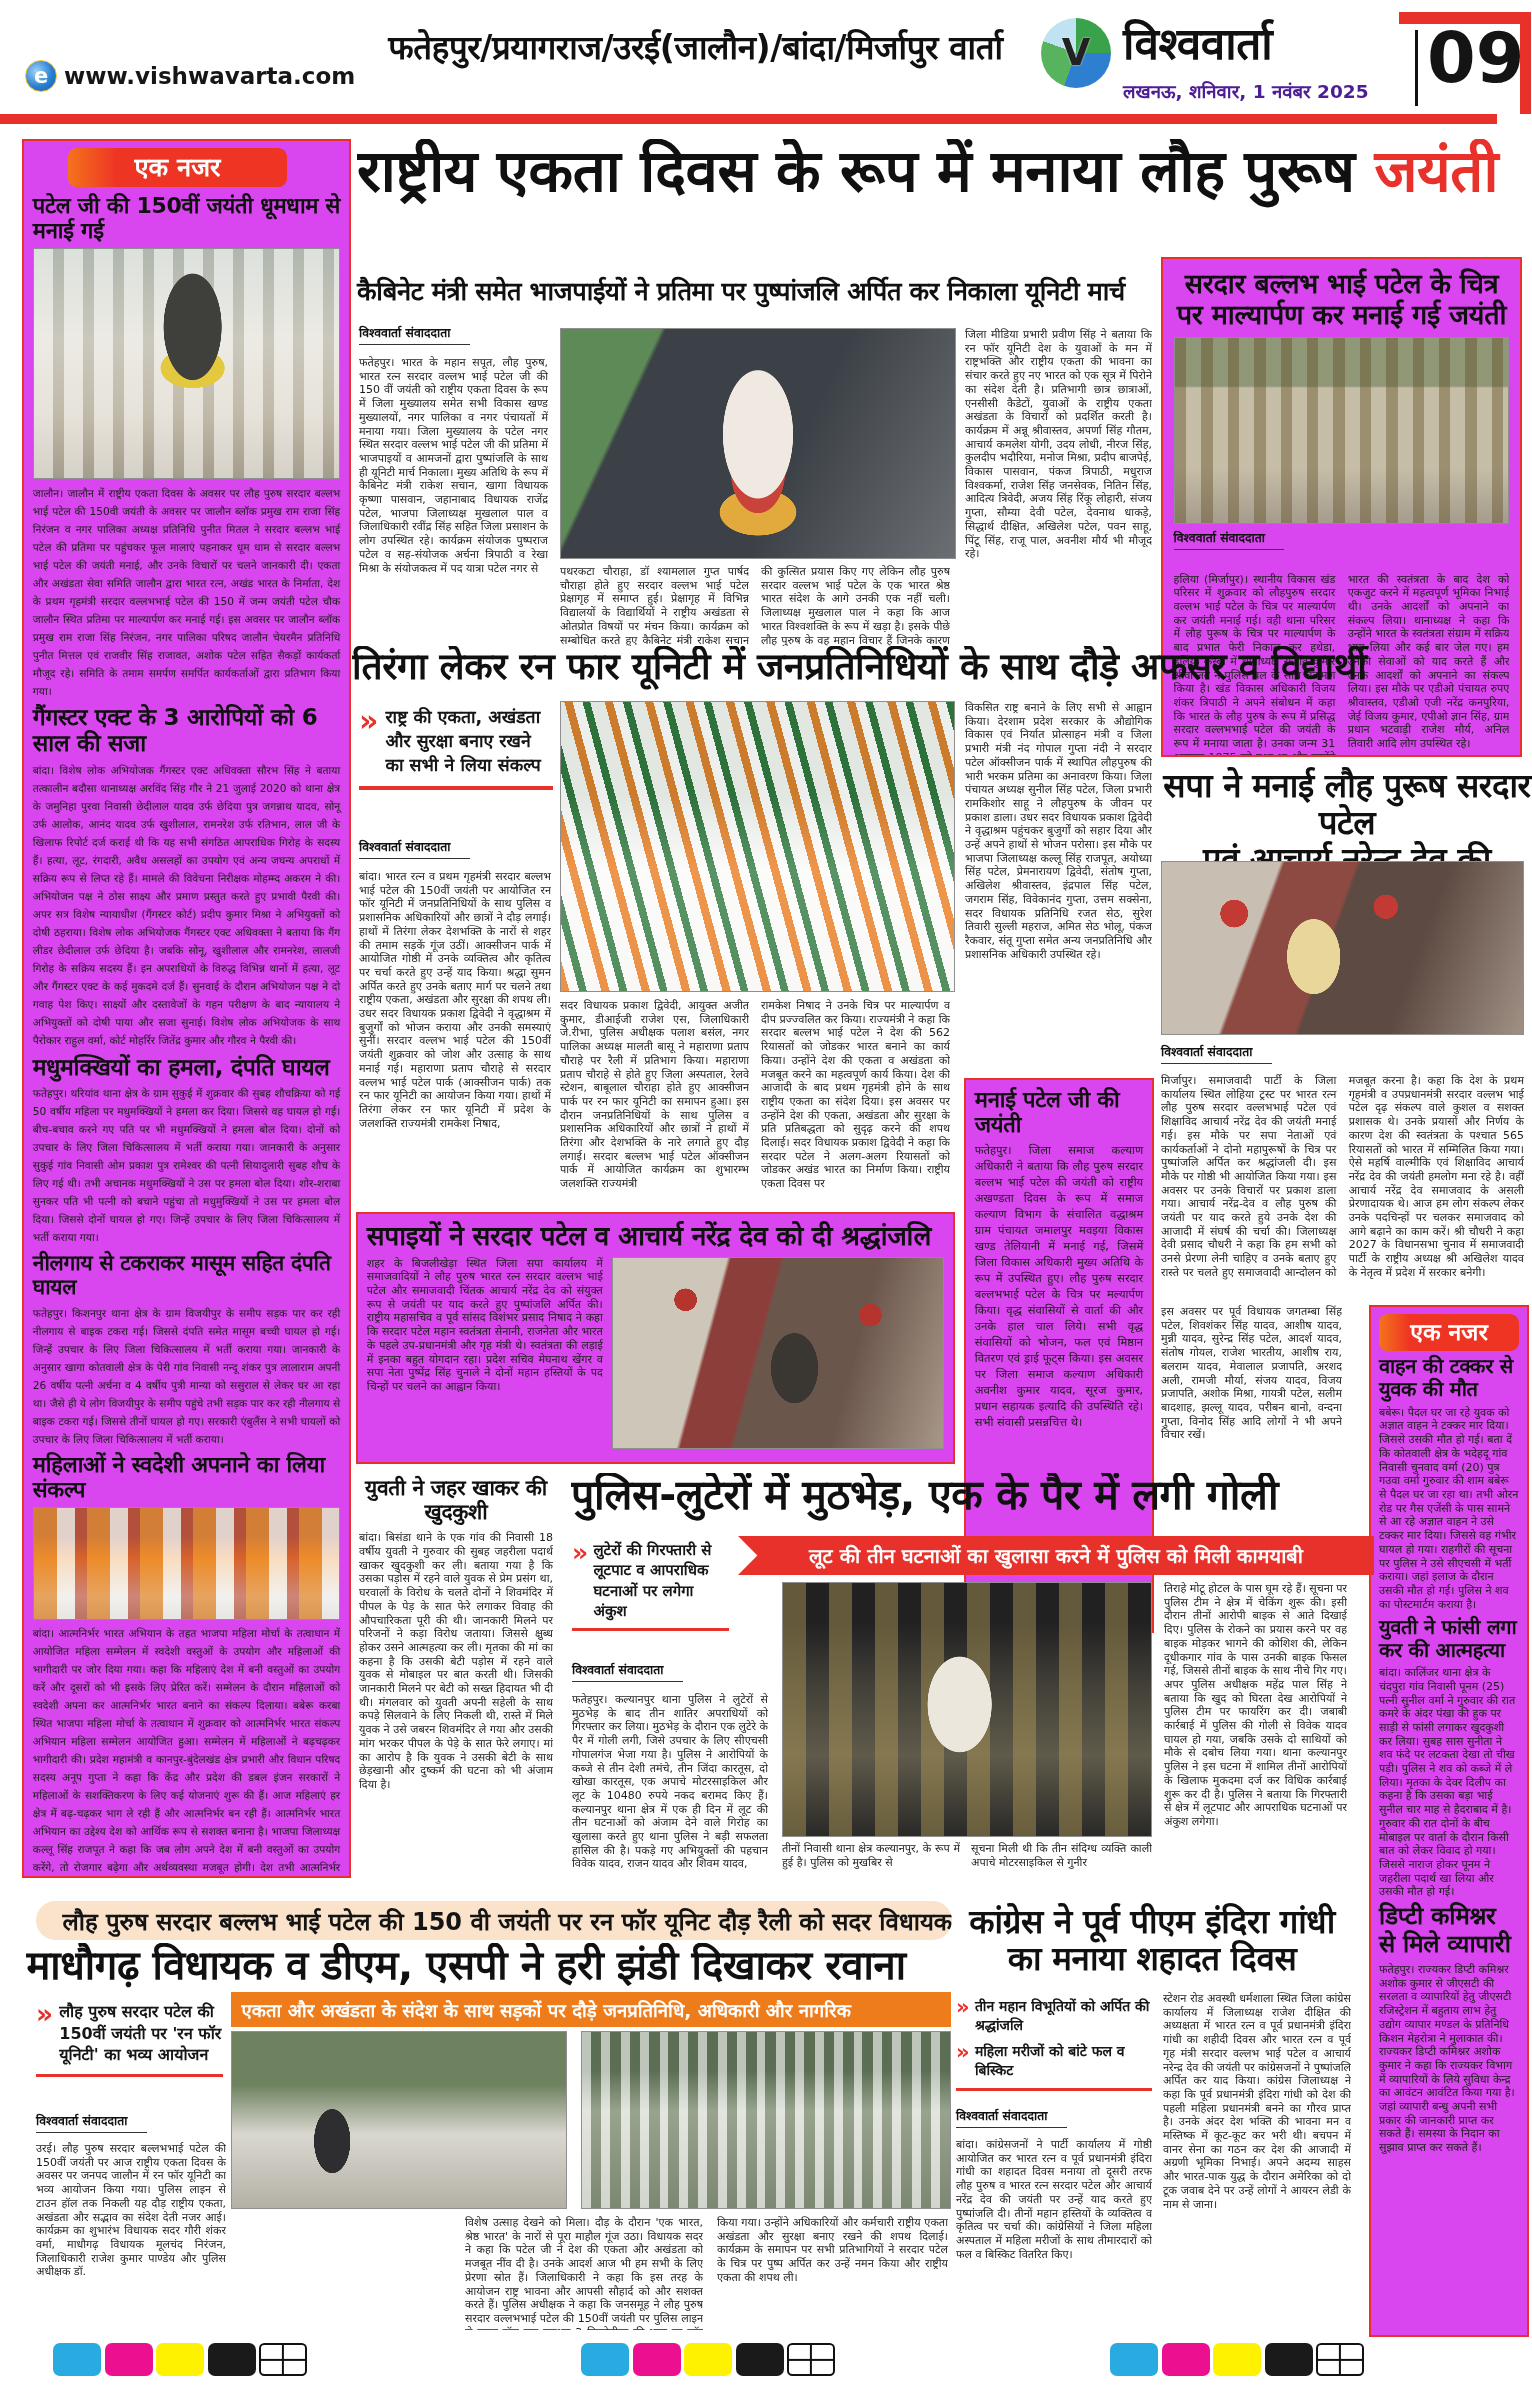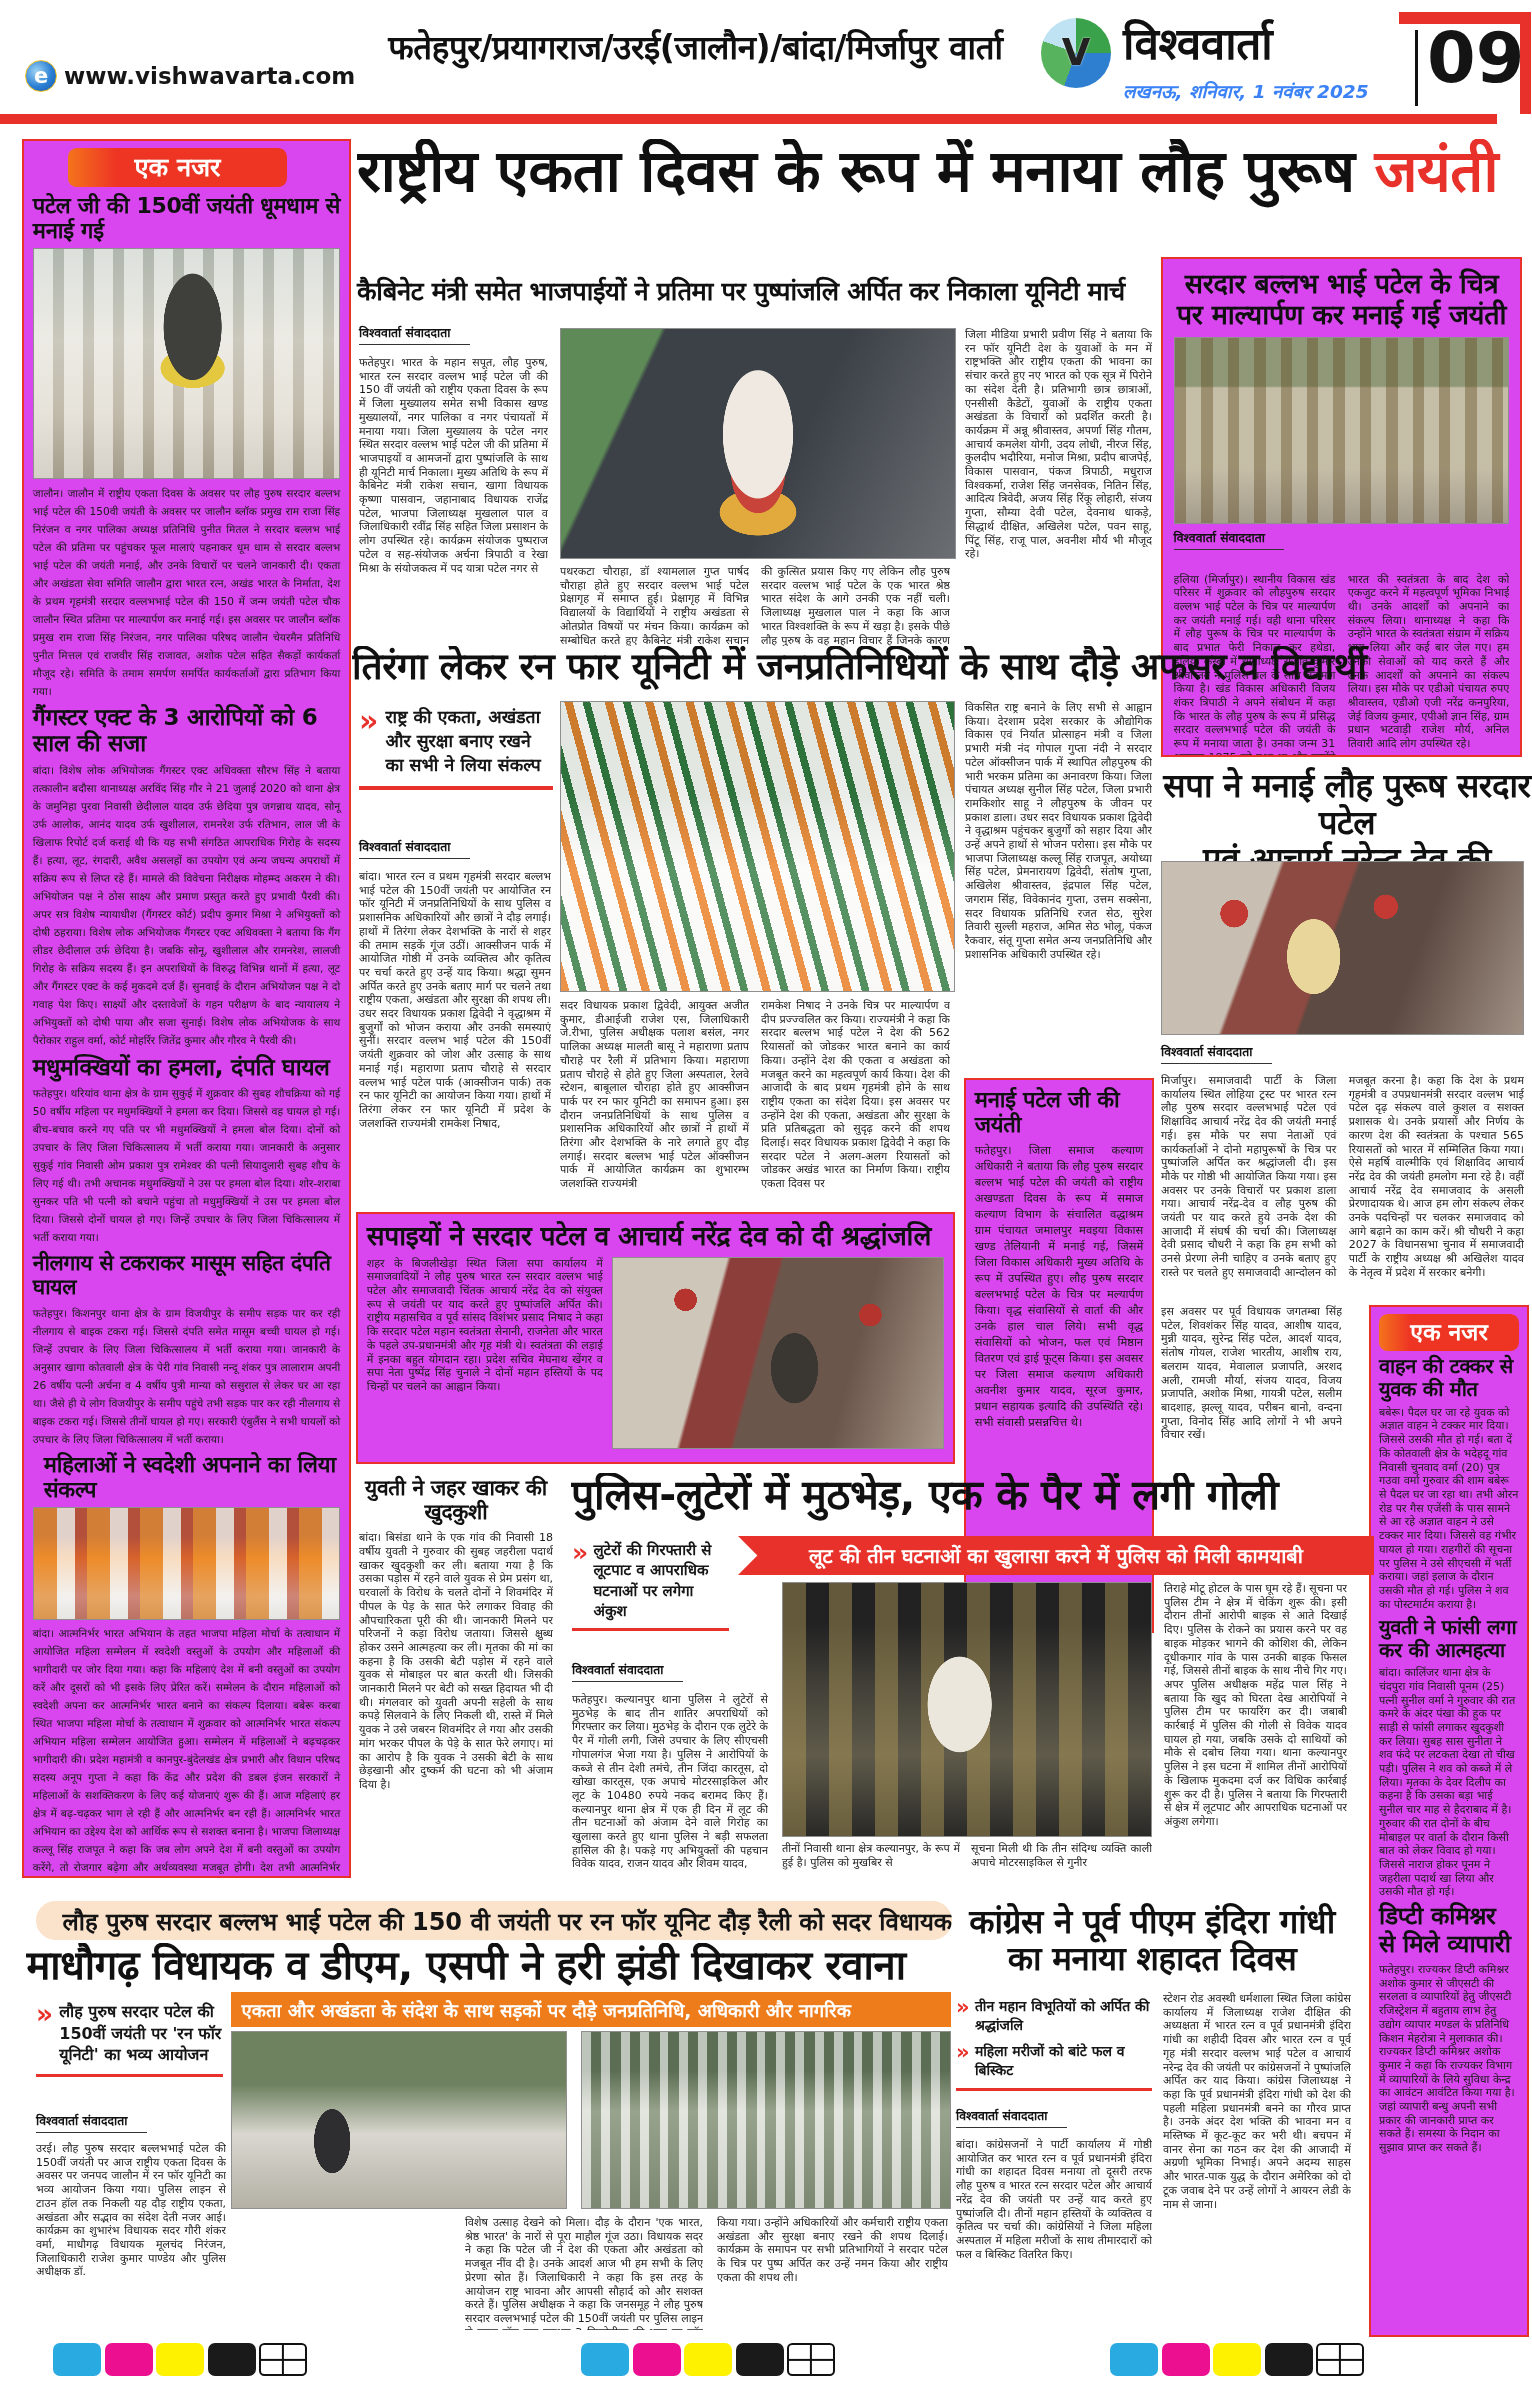--- a/index.html
+++ b/index.html
@@ -34,21 +34,21 @@
     <span style="width:32px;height:32px;border-radius:50%;background:radial-gradient(circle at 35% 35%,#9fd4f5,#2a7fd4 55%,#1459a8);display:inline-flex;align-items:center;justify-content:center;color:#fff;font-weight:bold;font-size:21px;border:1.8px solid #f3c321;box-sizing:border-box;">e</span>
     <span style="font-weight:bold;font-size:23px;color:#161616;">www.vishwavarta.com</span>
   </div>
 
   <div class="abs hl" style="left:361px;top:30px;width:669px;font-size:33px;text-align:center;">फतेहपुर/प्रयागराज/उरई(जालौन)/बांदा/मिर्जापुर वार्ता</div>
 
   <div class="abs" style="left:1041px;top:17.6px;width:70px;height:70px;border-radius:50%;background:conic-gradient(#3aa24a 0 90deg,#2e7fd0 90deg 200deg,#58b35e 200deg 290deg,#bfe3f2 290deg 360deg);display:flex;align-items:center;justify-content:center;">
     <span style="font-weight:bold;font-size:37px;color:#222;text-shadow:0 0 1.8px #fff;">V</span>
   </div>
   <div class="abs hl" style="left:1123px;top:19.4px;font-size:44px;">विश्ववार्ता</div>
-  <div class="abs" style="left:1123px;top:78px;font-size:18.5px;font-weight:bold;color:#3b82f6;font-style:italic;">लखनऊ,  शनिवार, 1 नवंबर 2025</div>
+  <div class="abs" style="left:1123px;top:78px;font-size:18.5px;font-weight:bold;color:#4c1d95;">लखनऊ,  शनिवार, 1 नवंबर 2025</div>
 
   <div class="abs" style="left:1399px;top:12.3px;width:132px;height:102px;">
     <div class="abs" style="left:0;top:0;right:0;height:11.4px;background:#e8312a;"></div>
     <div class="abs" style="right:0;top:0;width:11.4px;height:102px;background:#e8312a;"></div>
     <div class="abs" style="left:16px;top:17.6px;width:2.6px;height:76px;background:#111;"></div>
     <div class="abs" style="left:28px;top:10.6px;font-size:70px;font-weight:bold;color:#141414;line-height:1;">09</div>
   </div>
 
   <div class="abs" style="left:0;top:114px;width:1497px;height:9.7px;background:#e8312a;"></div>
 
@@ -61,21 +61,21 @@
     <div class="banner" style="height:39px;line-height:39px;font-size:25.5px;margin:0 53px 1.8px 35px;">एक नजर</div>
     <div class="colhead" style="font-size:22px;">पटेल जी की 150वीं जयंती धूमधाम से मनाई गई</div>
     <div class="photo" style="height:231px;flex:none;background:radial-gradient(ellipse 48px 88px at 52% 34%,#3f3f3b 0 60%,transparent 61%),radial-gradient(ellipse 53px 33px at 52% 52%,#e3c840 0 60%,transparent 61%),repeating-linear-gradient(90deg,rgba(250,250,248,0.55) 0 19.4px,rgba(150,150,140,0.25) 19.4px 30px),linear-gradient(180deg,#b8c2ba,#dcd8cc 40%,#cfc6b4 72%,#a99f8c);"></div>
     <div class="bodytxt">जालौन। जालौन में राष्ट्रीय एकता दिवस के अवसर पर लौह पुरुष सरदार बल्लभ भाई पटेल की 150वी जयंती के अवसर पर जालौन ब्लॉक प्रमुख राम राजा सिंह निरंजन व नगर पालिका अध्यक्ष प्रतिनिधि पुनीत मितल ने सरदार बल्लभ भाई पटेल की प्रतिमा पर पहुंचकर फूल मालाएं पहनाकर धूम धाम से सरदार बल्लभ भाई पटेल की जयंती मनाई, और उनके विचारों पर चलने जानकारी दी। एकता और अखंडता सेवा समिति जालौन द्वारा भारत रत्न, अखंड भारत के निर्माता, देश के प्रथम गृहमंत्री सरदार वल्लभभाई पटेल की 150 में जन्म जयंती पटेल चौक जालौन स्थित प्रतिमा पर माल्यार्पण कर मनाई गई। इस अवसर पर जालौन ब्लॉक प्रमुख राम राजा सिंह निरंजन, नगर पालिका परिषद जालौन चेयरमैन प्रतिनिधि पुनीत मित्तल एवं राजवीर सिंह राजावत, अशोक पटेल सहित सैकड़ों कार्यकर्ता मौजूद रहे। समिति के तमाम समर्पण समर्पित कार्यकर्ताओं द्वारा प्रतिभाग किया गया।</div>
     <div class="colhead" style="font-size:23px;">गैंगस्टर एक्ट के 3 आरोपियों को 6 साल की सजा</div>
     <div class="bodytxt">बांदा। विशेष लोक अभियोजक गैंगस्टर एक्ट अधिवक्ता सौरभ सिंह ने बताया तत्कालीन बदौसा थानाध्यक्ष अरविंद सिंह गौर ने 21 जुलाई 2020 को थाना क्षेत्र के जमुनिहा पुरवा निवासी छेदीलाल यादव उर्फ छेदिया पुत्र जगन्नाथ यादव, सोनू उर्फ आलोक, आनंद यादव उर्फ खुशीलाल, रामनरेश उर्फ रतिभान, लाल जी के खिलाफ रिपोर्ट दर्ज कराई थी कि यह सभी संगठित आपराधिक गिरोह के सदस्य हैं। हत्या, लूट, रंगदारी, अवैध असलहों का उपयोग एवं अन्य जघन्य अपराधों में सक्रिय रूप से लिप्त रहे हैं। मामले की विवेचना निरीक्षक मोहम्म्द अकरम ने की। अभियोजन पक्ष ने ठोस साक्ष्य और प्रमाण प्रस्तुत करते हुए प्रभावी पैरवी की। अपर सत्र विशेष न्यायाधीश (गैंगस्टर कोर्ट) प्रदीप कुमार मिश्रा ने अभियुक्तों को दोषी ठहराया। विशेष लोक अभियोजक गैंगस्टर एक्ट अधिवक्ता ने बताया कि गैंग लीडर छेदीलाल उर्फ छेदिया है। जबकि सोनू, खुशीलाल और रामनरेश, लालजी गिरोह के सक्रिय सदस्य हैं। इन अपराधियों के विरुद्ध विभिन्न थानों में हत्या, लूट और गैंगस्टर एक्ट के कई मुकदमे दर्ज हैं। सुनवाई के दौरान अभियोजन पक्ष ने दो गवाह पेश किए। साक्ष्यों और दस्तावेजों के गहन परीक्षण के बाद न्यायालय ने अभियुक्तों को दोषी पाया और सजा सुनाई। विशेष लोक अभियोजक के साथ पैरोकार राहुल वर्मा, कोर्ट मोहर्रिर जितेंद्र कुमार और गौरव ने पैरवी की।</div>
     <div class="colhead" style="font-size:23px;">मधुमक्खियों का हमला, दंपति घायल</div>
     <div class="bodytxt">फतेहपुर। थरियांव थाना क्षेत्र के ग्राम सुकुई में शुक्रवार की सुबह शौचक्रिया को गई 50 वर्षीय महिला पर मधुमक्खियों ने हमला कर दिया। जिससे वह घायल हो गई। बीच-बचाव करने गए पति पर भी मधुमक्खियों ने हमला बोल दिया। दोनों को उपचार के लिए जिला चिकित्सालय में भर्ती कराया गया। जानकारी के अनुसार सुकुई गांव निवासी ओम प्रकाश पुत्र रामेश्वर की पत्नी सियादुलारी सुबह शौच के लिए गई थी। तभी अचानक मधुमक्खियों ने उस पर हमला बोल दिया। शोर-शराबा सुनकर पति भी पत्नी को बचाने पहुंचा तो मधुमुक्खियों ने उस पर हमला बोल दिया। जिससे दोनों घायल हो गए। जिन्हें उपचार के लिए जिला चिकित्सालय में भर्ती कराया गया।</div>
     <div class="colhead" style="font-size:21px;">नीलगाय से टकराकर मासूम सहित दंपति घायल</div>
     <div class="bodytxt">फतेहपुर। किशनपुर थाना क्षेत्र के ग्राम विजयीपुर के समीप सड़क पार कर रही नीलगाय से बाइक टकरा गई। जिससे दंपति समेत मासूम बच्ची घायल हो गई। जिन्हें उपचार के लिए जिला चिकित्सालय में भर्ती कराया गया। जानकारी के अनुसार खागा कोतवाली क्षेत्र के पेरी गांव निवासी नन्दू शंकर पुत्र लालाराम अपनी 26 वर्षीय पत्नी अर्चना व 4 वर्षीय पुत्री मान्या को ससुराल से लेकर घर आ रहा था। जैसे ही ये लोग विजयीपुर के समीप पहुंचे तभी सड़क पार कर रही नीलगाय से बाइक टकरा गई। जिससे तीनों घायल हो गए। सरकारी एंबुलैंस ने सभी घायलों को उपचार के लिए जिला चिकित्सालय में भर्ती कराया।</div>
-    <div class="colhead" style="font-size:22px;margin-left:11px;">महिलाओं ने स्वदेशी अपनाने का लिया संकल्प</div>
+    <div class="colhead" style="font-size:22px;">महिलाओं ने स्वदेशी अपनाने का लिया संकल्प</div>
     <div class="photo" style="height:113px;flex:none;background:repeating-linear-gradient(90deg,rgba(240,140,40,0.65) 0 23px,rgba(255,255,255,0.7) 23px 41px,rgba(200,60,40,0.5) 41px 53px),linear-gradient(180deg,#9c6450 0 25%,#e78a2e 45%,#d4d0c8 80%,#b0a99e);"></div>
     <div class="bodytxt">बांदा। आत्मनिर्भर भारत अभियान के तहत भाजपा महिला मोर्चा के तत्वाधान में आयोजित महिला सम्मेलन में स्वदेशी वस्तुओं के उपयोग और महिलाओं की भागीदारी पर जोर दिया गया। कहा कि महिलाएं देश में बनी वस्तुओं का उपयोग करें और दूसरों को भी इसके लिए प्रेरित करें। सम्मेलन के दौरान महिलाओं को स्वदेशी अपना कर आत्मनिर्भर भारत बनाने का संकल्प दिलाया। बबेरू करबा स्थित भाजपा महिला मोर्चा के तत्वाधान में शुक्रवार को आत्मनिर्भर भारत संकल्प अभियान महिला सम्मेलन आयोजित हुआ। सम्मेलन में महिलाओं ने बढ़चढ़कर भागीदारी की। प्रदेश महामंत्री व कानपुर-बुंदेलखंड क्षेत्र प्रभारी और विधान परिषद सदस्य अनूप गुप्ता ने कहा कि केंद्र और प्रदेश की डबल इंजन सरकारों ने महिलाओं के सशक्तिकरण के लिए कई योजनाएं शुरू की हैं। आज महिलाएं हर क्षेत्र में बढ़-चढ़कर भाग ले रही हैं और आत्मनिर्भर बन रही हैं। आत्मनिर्भर भारत अभियान का उद्देश्य देश को आर्थिक रूप से सशक्त बनाना है। भाजपा जिलाध्यक्ष कल्लू सिंह राजपूत ने कहा कि जब लोग अपने देश में बनी वस्तुओं का उपयोग करेंगे, तो रोजगार बढ़ेगा और अर्थव्यवस्था मजबूत होगी। देश तभी आत्मनिर्भर बनेगा जब मातृशक्ति आगे आएगी। महिलाएं समूह बनाकर गांवों और शहरों में छोटे उद्योग चलाकर आर्थिक रूप से सशक्त हो सकती हैं। भाजपा महिला मोर्चा जिलाध्यक्ष वंदना गुप्ता ने कहा कि महिलाएं देश में बनी वस्तुओं का उपयोग करें। साथ ही दूसरों को भी इसके लिए प्रेरित करें।</div>
     <div class="colhead" style="font-size:23px;">घायल की उपचार दौरान मौत</div>
     <div class="bodytxt">फतेहपुर। दस दिन पूर्व सड़क हादसे में घायल 45 वर्षीय युवक की इलाज के दौरान घर पर ही मौत हो गई। पुलिस ने शव को विच्छेदन हेतु भेजा है। गौरतलब है के ललौली थाना क्षेत्र के गंगईपार निवासी स्व0 अमरनाथ का 45 वर्षीय पुत्र अजय लोधी 20 अक्टूबर को पैदल घर जा रहा था तभी सिधांव मोड़ के पास अज्ञात बाइक सवार ने उसे टक्कर मार दिया था जिससे वह बुरी तरह घायल हो गया। इलाज के दौरान उसकी मौत हो गई। पुलिस ने शव को कब्जे में लेकर विच्छेदन गृह भेज दिया।</div>
   </div>
 
   <div class="abs" style="left:359px;top:324px;"><span class="byline">विश्ववार्ता संवाददाता</span></div>
   <div class="abs bodytxt2 clip" style="left:359px;top:356px;width:189px;height:291px;">फतेहपुर। भारत के महान सपूत, लौह पुरुष, भारत रत्न सरदार वल्लभ भाई पटेल जी की 150 वीं जयंती को राष्ट्रीय एकता दिवस के रूप में जिला मुख्यालय समेत सभी विकास खण्ड मुख्यालयों, नगर पालिका व नगर पंचायतों में मनाया गया। जिला मुख्यालय के पटेल नगर स्थित सरदार वल्लभ भाई पटेल जी की प्रतिमा में भाजपाइयों व आमजनों द्वारा पुष्पांजलि के साथ ही यूनिटी मार्च निकाला। मुख्य अतिथि के रूप में कैबिनेट मंत्री राकेश सचान, खागा विधायक कृष्णा पासवान, जहानाबाद विधायक राजेंद्र पटेल, भाजपा जिलाध्यक्ष मुखलाल पाल व जिलाधिकारी रवींद्र सिंह सहित जिला प्रसाशन के लोग उपस्थित रहे। कार्यक्रम संयोजक पुष्पराज पटेल व सह-संयोजक अर्चना त्रिपाठी व रेखा मिश्रा के संयोजकत्व में पद यात्रा पटेल नगर से</div>
   <div class="abs photo" style="left:560px;top:328px;width:396px;height:231px;background:radial-gradient(ellipse 58px 106px at 50% 46%,#efe9e2 0 60%,transparent 61%),radial-gradient(ellipse 49px 76px at 50% 62%,#c8433a 0 55%,transparent 56%),radial-gradient(ellipse 69px 42px at 50% 80%,#e2a93c 0 55%,transparent 56%),linear-gradient(115deg,#5d8a57 0 20%,#3c4147 21% 58%,#6b6f74 100%);"></div>
   <div class="abs bodytxt2 clip" style="left:560px;top:565px;width:189px;height:81px;">पथरकटा चौराहा, डॉ श्यामलाल गुप्त पार्षद चौराहा होते हुए सरदार वल्लभ भाई पटेल प्रेक्षागृह में समाप्त हुई। प्रेक्षागृह में विभिन्न विद्यालयों के विद्यार्थियों ने राष्ट्रीय अखंडता से ओतप्रोत विषयों पर मंचन किया। कार्यक्रम को सम्बोधित करते हुए कैबिनेट मंत्री राकेश सचान ने कहा कि आजादी के साथ ही ब्रिटिश सरकार द्वारा भारत को कई खंडों में बांटने</div>

